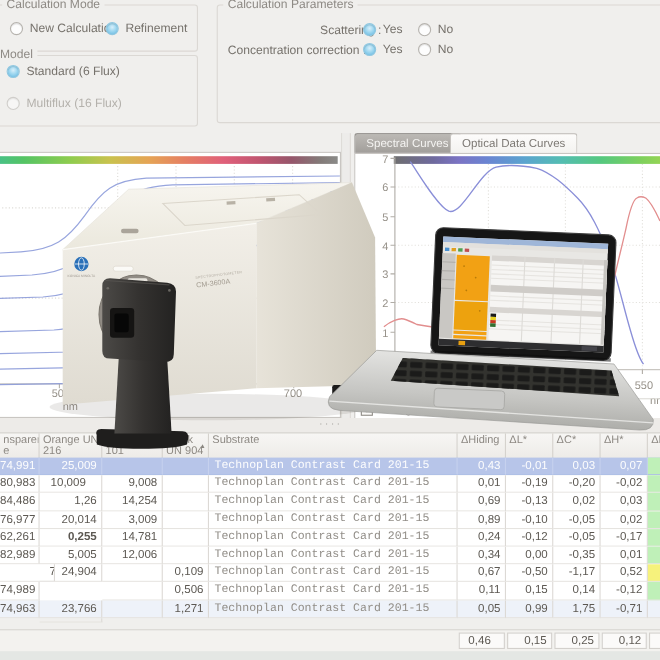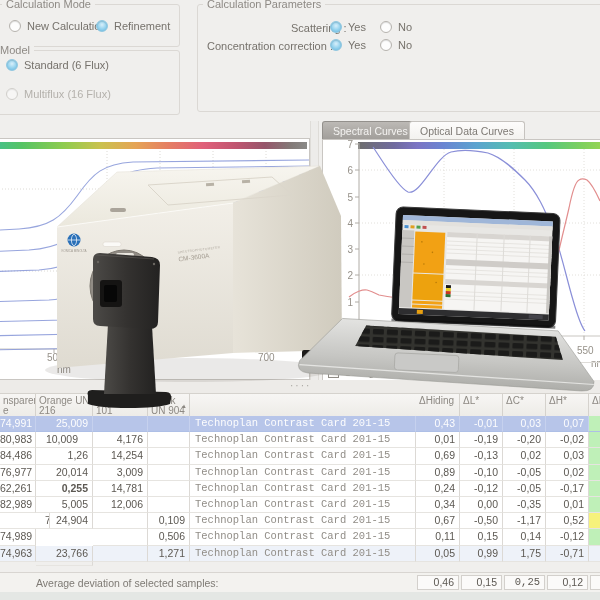--- a/index.html
+++ b/index.html
@@ -207,20 +207,24 @@
       </div>
       <div class="hcell" style="left: 93px; width: 55px;">
         <div>White UN</div>
         <div>101</div>
       </div>
       <div class="hcell" style="left: 148px; width: 42px;">
         <div>Black</div>
         <div>UN 904</div>
         <span class="hsort">▲</span>
       </div>
+      <div class="hcell" style="left: 190px; width: 226px;">
+        <div>Substrate</div>
+        <div></div>
+      </div>
       <div class="hcell" style="left: 416px; width: 44px;">
         <div>ΔHiding</div>
         <div></div>
       </div>
       <div class="hcell" style="left: 460px; width: 43px;">
         <div>ΔL*</div>
         <div></div>
       </div>
       <div class="hcell" style="left: 503px; width: 43px;">
         <div>ΔC*</div>
@@ -244,21 +248,21 @@
         <div class="tcell txt" style="left: 190px; width: 226px;">Technoplan Contrast Card 201-15</div>
         <div class="tcell num" style="left: 416px; width: 44px;">0,43</div>
         <div class="tcell num" style="left: 460px; width: 43px;">-0,01</div>
         <div class="tcell num" style="left: 503px; width: 43px;">0,03</div>
         <div class="tcell num" style="left: 546px; width: 43px;">0,07</div>
         <div class="tcell de-green" style="left: 589px; width: 24px;"></div>
       </div>
       <div class="trow" style="top: 39.2px;">
         <div class="tcell num" style="left: 0px; width: 36px;">80,983</div>
         <div class="tcell num" style="left: 36px; width: 57px; text-align: center;">10,009</div>
-        <div class="tcell num" style="left: 93px; width: 55px;">4,176</div>
+        <div class="tcell num" style="left: 93px; width: 55px;">9,008</div>
         <div class="tcell num" style="left: 148px; width: 42px;"></div>
         <div class="tcell txt" style="left: 190px; width: 226px;">Technoplan Contrast Card 201-15</div>
         <div class="tcell num" style="left: 416px; width: 44px;">0,01</div>
         <div class="tcell num" style="left: 460px; width: 43px;">-0,19</div>
         <div class="tcell num" style="left: 503px; width: 43px;">-0,20</div>
         <div class="tcell num" style="left: 546px; width: 43px;">-0,02</div>
         <div class="tcell de-green" style="left: 589px; width: 24px;"></div>
       </div>
       <div class="trow" style="top: 55.4px;">
         <div class="tcell num" style="left: 0px; width: 36px;">84,486</div>
@@ -341,24 +345,23 @@
         <div class="tcell num" style="left: 416px; width: 44px;">0,05</div>
         <div class="tcell num" style="left: 460px; width: 43px;">0,99</div>
         <div class="tcell num" style="left: 503px; width: 43px;">1,75</div>
         <div class="tcell num" style="left: 546px; width: 43px;">-0,71</div>
         <div class="tcell" style="left: 589px; width: 24px;"></div>
       </div>
     </div>
 </div>
 
 <div id="avgbar">
-  <span class="albl">Average deviation of selected samples:</span>
-<div class="acell" style="left: 417px; width: 42px;">0,46</div>
+<div class="acell" style="left: 417px; width: 42px; text-align: center;">0,46</div>
     <div class="acell" style="left: 461px; width: 41px;">0,15</div>
-    <div class="acell" style="left: 504px; width: 41px; font-family: Liberation Mono, monospace;">0,25</div>
+    <div class="acell" style="left: 504px; width: 41px;">0,25</div>
     <div class="acell" style="left: 547px; width: 41px;">0,12</div>
     <div class="acell" style="left: 590px; width: 24px;"></div>
   </div>
 <div id="botstrip"></div>
 
 <svg width="305" height="258" viewBox="0 0 305 258" style="position:absolute;left:40px;top:152px;z-index:40">
   <defs>
     <linearGradient id="sfront" x1="0" y1="0" x2="0" y2="1">
       <stop offset="0" stop-color="#f2efe8"></stop>
         <stop offset="1" stop-color="#dfdbd1"></stop>

